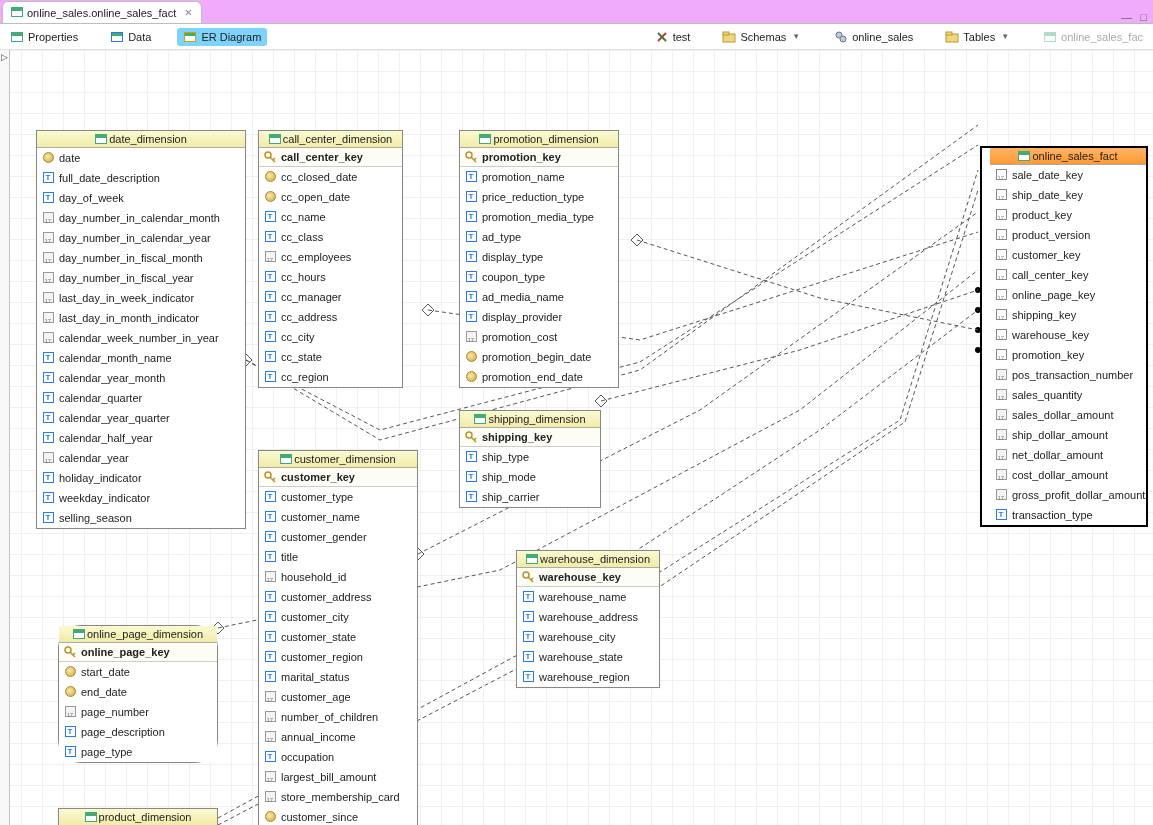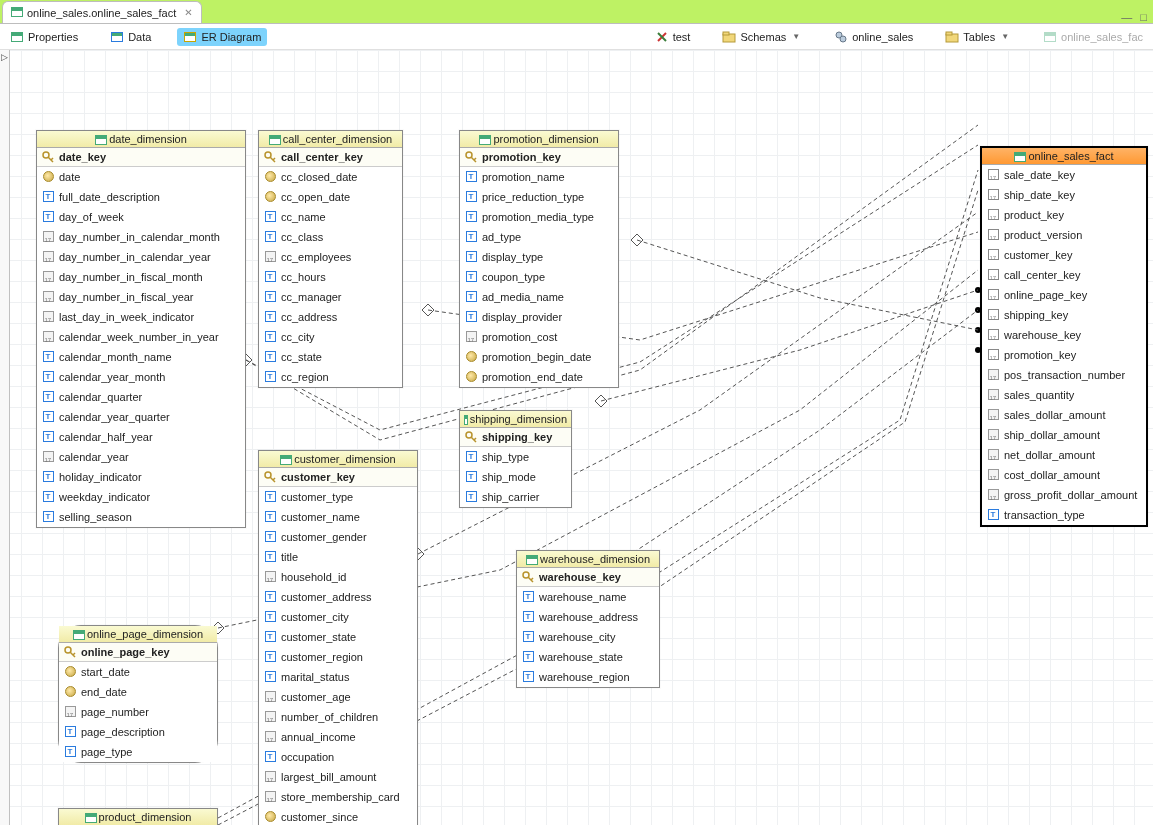--- a/index.html
+++ b/index.html
@@ -1,36 +1,36 @@
 <!DOCTYPE html>
 <html><head>
 <meta charset="utf-8">
 <style>
 * { box-sizing: border-box; margin: 0; padding: 0; }
 body { font-family: "Segoe UI", Tahoma, sans-serif; font-size: 11px; background: #fff; color: #222; width: 1153px; height: 825px; overflow: hidden; position: relative; }
-.tab-bar { height: 24px; background: #bef264; display: flex; align-items: flex-end; border-bottom: 1px solid #bdbdbd; padding-left: 2px; }
+.tab-bar { height: 24px; background: #f0abfc; display: flex; align-items: flex-end; border-bottom: 1px solid #bdbdbd; padding-left: 2px; }
 .tab { display: inline-flex; align-items: center; gap: 4px; background: #fff; border: 1px solid #bdbdbd; border-bottom: none; border-radius: 6px 6px 0 0; padding: 3px 8px; font-size: 11px; height: 22px; }
 .tab .ico { width: 12px; height: 12px; }
 .tab .x { margin-left: 4px; color: #888; font-size: 10px; }
 .win-controls { margin-left: auto; display: flex; gap: 8px; padding-right: 6px; align-items: center; color: #666; }
 .sub-toolbar { height: 26px; display: flex; align-items: center; padding: 0 4px; border-bottom: 1px solid #e0e0e0; gap: 2px; justify-content: space-between; }
 .sub-toolbar .left, .sub-toolbar .right { display: flex; align-items: center; gap: 20px; }
 .tool-btn { display: inline-flex; align-items: center; gap: 4px; padding: 2px 6px; border-radius: 3px; cursor: pointer; }
 .tool-btn.active { background: #7dd3fc; }
 .tool-btn .ico { width: 14px; height: 14px; display: inline-flex; align-items: center; justify-content: center; }
 .dropdown-arrow { font-size: 8px; color: #666; padding: 0 2px; }
 .canvas-wrap { position: relative; height: 775px; overflow: hidden; }
 .canvas { position: absolute; inset: 0; background-color: #fff;
   background-image: linear-gradient(#eef0f2 1px, transparent 1px), linear-gradient(90deg, #eef0f2 1px, transparent 1px);
   background-size: 21px 21px; }
 .ruler-handle { position: absolute; left: 0; top: 0; width: 10px; height: 775px; background: #f8f8f8; border-right: 1px solid #c0c0c0; z-index: 5; display:flex; align-items:flex-start; justify-content:center; }
 .ruler-handle span { font-size: 9px; color:#444; margin-top:2px; }
 .table-box { position: absolute; background: #fff; border: 1px solid #888; font-size: 11px; z-index: 10; box-shadow: 0 0 0 1px rgba(0,0,0,0.02); }
-.table-box.selected { border: 2px solid #000; }
-.table-title { background: linear-gradient(#fafad2, #f1eba7); text-align: center; font-weight: normal; padding: 2px 4px; border-bottom: 1px solid #aaa; display: flex; align-items: flex-end; justify-content: center; gap: 2px; }
+.table-box.selected { border: 2px solid #000; padding-left: 8px; }
+.table-title { background: linear-gradient(#fafad2, #f1eba7); text-align: center; font-weight: normal; padding: 2px 4px; border-bottom: 1px solid #aaa; display: flex; align-items: center; justify-content: center; gap: 2px; }
 .table-box.selected .table-title { background: linear-gradient(#ffb366, #ff9933); }
 .table-key { font-weight: bold; padding: 3px 4px 3px 22px; border-bottom: 1px solid #ccc; background: #fdfdf5; position: relative; }
 .table-key .colico { left: 4px; }
 .col-list { list-style: none; }
 .col-list li { padding: 2px 4px 2px 22px; position: relative; line-height: 16px; white-space: nowrap; background:#fff; }
 .colico { position: absolute; left: 4px; top: 2px; width: 14px; height: 14px; display: flex; align-items: center; justify-content: center; }
 .ico-tbl { width:12px; height:10px; background: linear-gradient(#fff 50%, #fff 50%); border:1px solid #4a7; display:inline-block; }
 .ico-tbl::before { content:""; display:block; height:3px; background:#4a7; }
 .ico-key { width:12px; height:12px; }
 .ico-col-t { border:1px solid #2a7bde; color:#2a7bde; font-size:8px; font-weight:bold; width:11px; height:11px; line-height:9px; text-align:center; background:#fff; }
@@ -167,26 +167,20 @@
       <polyline class="conn" points="218,768 600,560 900,370 978,120"></polyline>
       <polyline class="conn" points="218,775 610,570 905,372 978,140"></polyline>
     </svg>
 
     <div id="boxes">
         <div class="table-box" style="left: 36px; top: 80px; width: 210px;">
           <div class="table-title">
             <span class="ico-tbl"></span>
             <span>date_dimension</span>
           </div>
-          <div class="table-key"><span class="colico">
-              <svg class="ico-key" viewBox="0 0 12 12">
-                <circle cx="4" cy="4" r="3" fill="none" stroke="#b8932c" stroke-width="1.5"></circle>
-                <path d="M6 6 L11 11 M9 9 L11 7" stroke="#b8932c" stroke-width="1.5" fill="none"></path>
-              </svg>
-            </span><span>date_key</span></div>
           <ul class="col-list">
             <li><span class="colico">
                 <span class="ico-col-d"></span>
               </span><span>date</span></li>
             <li><span class="colico">
                 <span class="ico-col-t">T</span>
               </span><span>full_date_description</span></li>
             <li><span class="colico">
                 <span class="ico-col-t">T</span>
               </span><span>day_of_week</span></li>
@@ -198,20 +192,23 @@
               </span><span>day_number_in_calendar_year</span></li>
             <li><span class="colico">
                 <span class="ico-col-n"></span>
               </span><span>day_number_in_fiscal_month</span></li>
             <li><span class="colico">
                 <span class="ico-col-n"></span>
               </span><span>day_number_in_fiscal_year</span></li>
             <li><span class="colico">
                 <span class="ico-col-n"></span>
               </span><span>last_day_in_week_indicator</span></li>
+            <li><span class="colico">
+                <span class="ico-col-n"></span>
+              </span><span>last_day_in_month_indicator</span></li>
             <li><span class="colico">
                 <span class="ico-col-n"></span>
               </span><span>calendar_week_number_in_year</span></li>
             <li><span class="colico">
                 <span class="ico-col-t">T</span>
               </span><span>calendar_month_name</span></li>
             <li><span class="colico">
                 <span class="ico-col-t">T</span>
               </span><span>calendar_year_month</span></li>
             <li><span class="colico">
@@ -324,21 +321,21 @@
                 <span class="ico-col-n"></span>
               </span><span>promotion_cost</span></li>
             <li><span class="colico">
                 <span class="ico-col-d"></span>
               </span><span>promotion_begin_date</span></li>
             <li><span class="colico">
                 <span class="ico-col-d"></span>
               </span><span>promotion_end_date</span></li>
           </ul>
         </div>
-        <div class="table-box" style="left: 459px; top: 360px; width: 113px;">
+        <div class="table-box" style="left: 459px; top: 360px; width: 142px;">
           <div class="table-title">
             <span class="ico-tbl"></span>
             <span>shipping_dimension</span>
           </div>
           <div class="table-key"><span class="colico">
               <svg class="ico-key" viewBox="0 0 12 12">
                 <circle cx="4" cy="4" r="3" fill="none" stroke="#b8932c" stroke-width="1.5"></circle>
                 <path d="M6 6 L11 11 M9 9 L11 7" stroke="#b8932c" stroke-width="1.5" fill="none"></path>
               </svg>
             </span><span>shipping_key</span></div>

